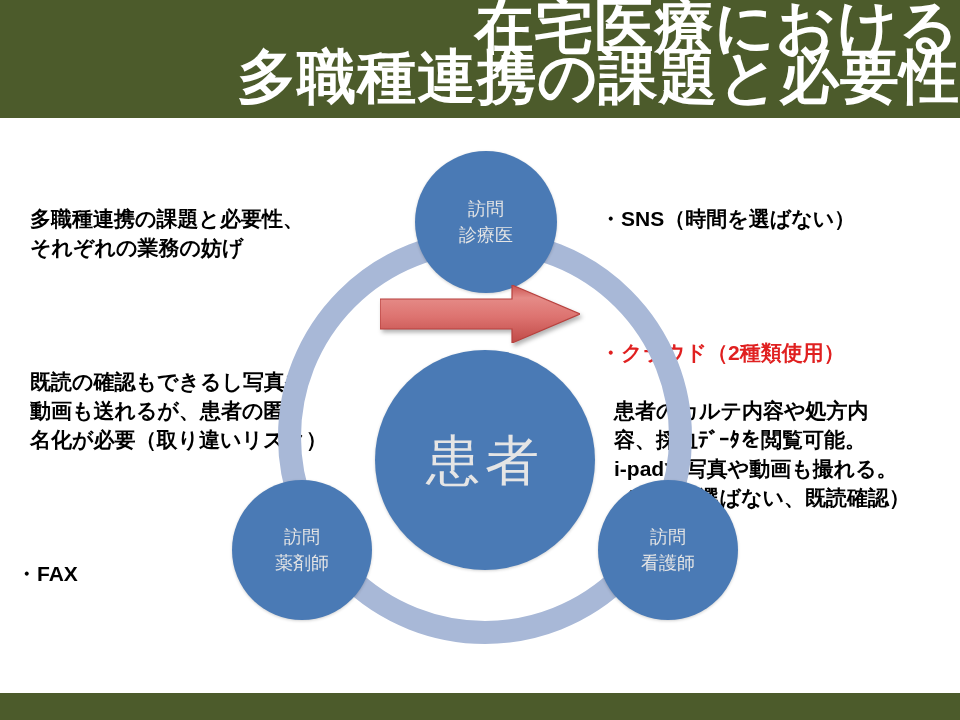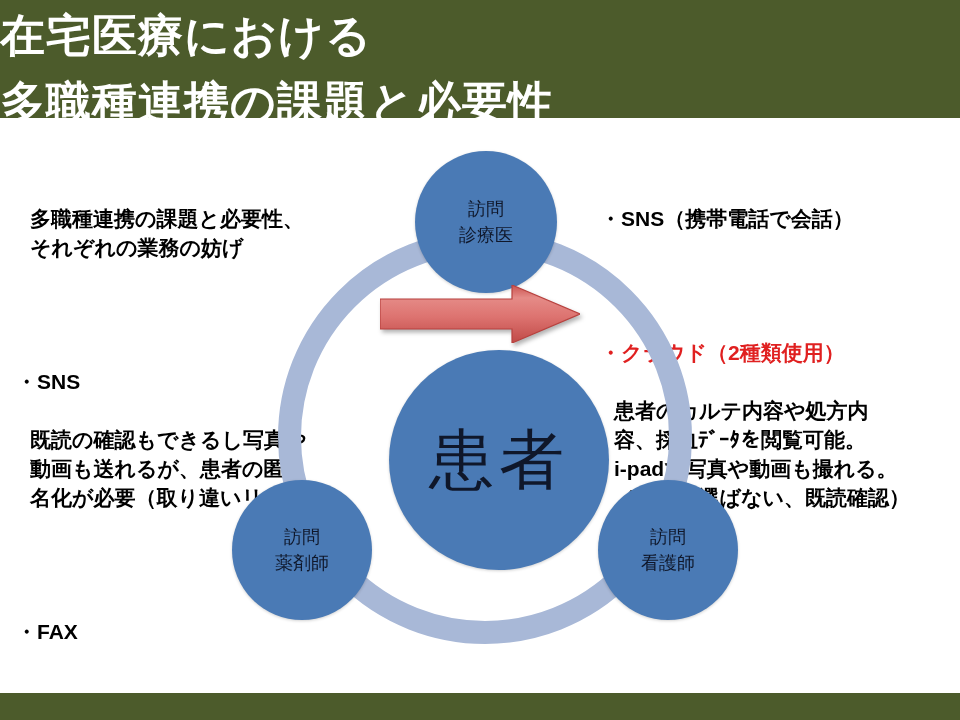--- a/index.html
+++ b/index.html
@@ -28,25 +28,25 @@
     position: absolute;
     left: 0; top: 0;
     width: 960px;
     height: 118px;
     background: #4c5B2b;
   }
   .header-title {
     position: absolute;
     left: 0; top: 2px;
     width: 960px;
-    text-align: left;
+    text-align: right;
     color: #ffffff;
-    font-size: 45px;
+    font-size: 59px;
     font-weight: bold;
-    line-height: 67px;
+    line-height: 50px;
     letter-spacing: 1px;
     white-space: pre-line;
   }
 
   
   .footer-band {
     position: absolute;
     left: 0; top: 693px;
     width: 960px;
     height: 27px;
@@ -93,21 +93,21 @@
     width: 414px;
     height: 414px;
     border-radius: 50%;
     border: 23px solid #a8b8d7;
     box-sizing: border-box;
   }
   .node {
     position: absolute;
     border-radius: 50%;
     background: #4a7ab5;
-    color: #0f172a;
+    color: #e5e5e5;
     display: flex;
     flex-direction: column;
     align-items: center;
     justify-content: center;
     text-align: center;
     font-size: 18px;
     line-height: 26px;
     box-shadow: 0 1px 3px rgba(0,0,0,0.18);
   }
   .node-doctor {
@@ -116,23 +116,23 @@
   }
   .node-pharmacist {
     left: -38px; top: 340px;
     width: 140px; height: 140px;
   }
   .node-nurse {
     left: 328px; top: 340px;
     width: 140px; height: 140px;
   }
   .node-center {
-    left: 119px; top: 210px;
+    left: 105px; top: 210px;
     width: 220px; height: 220px;
-    font-size: 65px;
+    font-size: 54px;
     line-height: 60px;
     letter-spacing: 5px;
     background: #4a7ab5;
   }
   .node span { display: block; }
 
   
   .arrow {
     position: absolute;
     left: 110px;
@@ -150,34 +150,33 @@
   <div class="header-band"></div>
   <div class="header-title">在宅医療における
 多職種連携の課題と必要性</div>
 
   <div class="col col-left">
     <div class="blk">
       <span class="body">多職種連携の課題と必要性、
 それぞれの業務の妨げ</span>
     </div>
     <div class="blk">
-      <span class="head">・SNS</span>
       <span class="body">既読の確認もできるし写真や
 動画も送れるが、患者の匿
 名化が必要（取り違いリスク）</span>
     </div>
     <div class="blk">
       <span class="head">・FAX</span>
       
     </div>
   </div>
 
   <div class="col col-right">
     <div class="blk">
-      <span class="head">・SNS（携帯電話で会話）</span>
+      <span class="head">・SNS（時間を選ばない）</span>
     </div>
     <div class="blk">
       <span class="head red">・クラウド（2種類使用）</span>
       <span class="body">患者のカルテ内容や処方内
 容、採血ﾃﾞｰﾀを閲覧可能。
 i-padで写真や動画も撮れる。
 （時間を選ばない、既読確認）</span>
     </div>
     
   </div>

